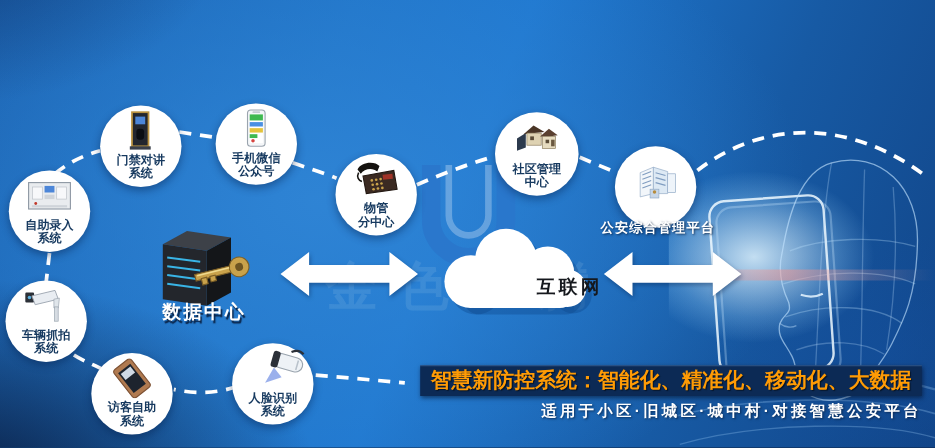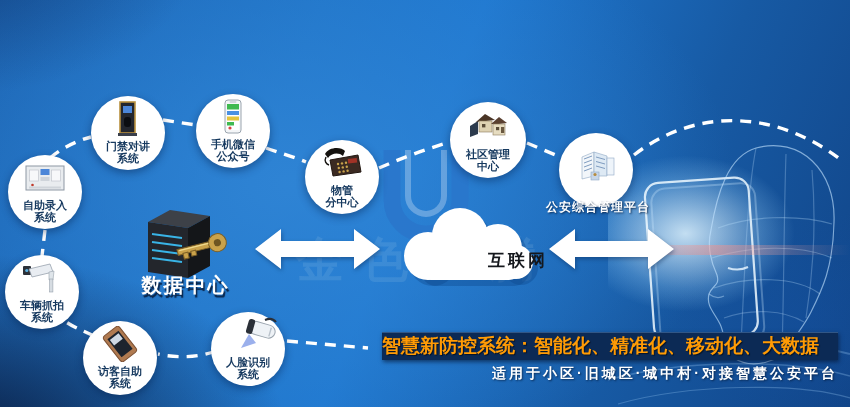--- a/index.html
+++ b/index.html
@@ -40,36 +40,36 @@
     position:absolute;text-align:center;font-size:12px;font-weight:bold;color:#ffffff;
     text-shadow:1px 1px 2px rgba(5,25,55,.8);z-index:12;letter-spacing:1px;
   }
   
   #links{left:0;top:0;z-index:8;}
   .dash{fill:none;stroke:#ffffff;stroke-width:3.4;stroke-dasharray:11 8;}
   .dblarrow{fill:#ffffff;filter:drop-shadow(1px 2px 2px rgba(6,30,70,.4));}
   
   #dc-svg{left:134px;top:194px;z-index:12;}
   #dc-label{
-    left:128px;top:272px;width:115px;text-align:center;font-size:20px;font-weight:bold;
+    left:128px;top:272px;width:115px;text-align:center;font-size:17px;font-weight:bold;
     color:#ffffff;letter-spacing:2px;text-shadow:1.5px 2.5px 1px rgba(5,22,52,.85);z-index:13;
   }
   
   #cloud-svg{left:394px;top:198px;z-index:10;}
   #cloud-label{
     left:428px;top:249px;width:120px;text-align:right;font-size:17px;font-weight:bold;
     color:#15181d;letter-spacing:3px;z-index:11;
   }
   
   #logo-svg{left:378px;top:146px;z-index:2;opacity:.9;}
   
   #banner{
     left:382px;top:332px;width:456px;height:28px;background:#0c2a55;z-index:20;
     box-shadow:inset 0 1px 0 rgba(120,170,225,.35), 1px 2px 4px rgba(4,18,45,.6);
-    display:flex;align-items:center;justify-content:flex-start;
+    display:flex;align-items:center;justify-content:center;
   }
   #banner-text{
     font-size:19px;font-weight:bold;color:#ff9b05;white-space:nowrap;letter-spacing:0px;
     text-shadow:1px 1px 1px rgba(0,0,0,.55);
   }
   #subline{
     left:382px;top:365px;width:456px;text-align:right;font-size:14px;font-weight:bold;
     color:#ffffff;letter-spacing:3px;z-index:20;text-shadow:1px 1px 2px rgba(5,25,55,.7);
     white-space:nowrap;
   }

